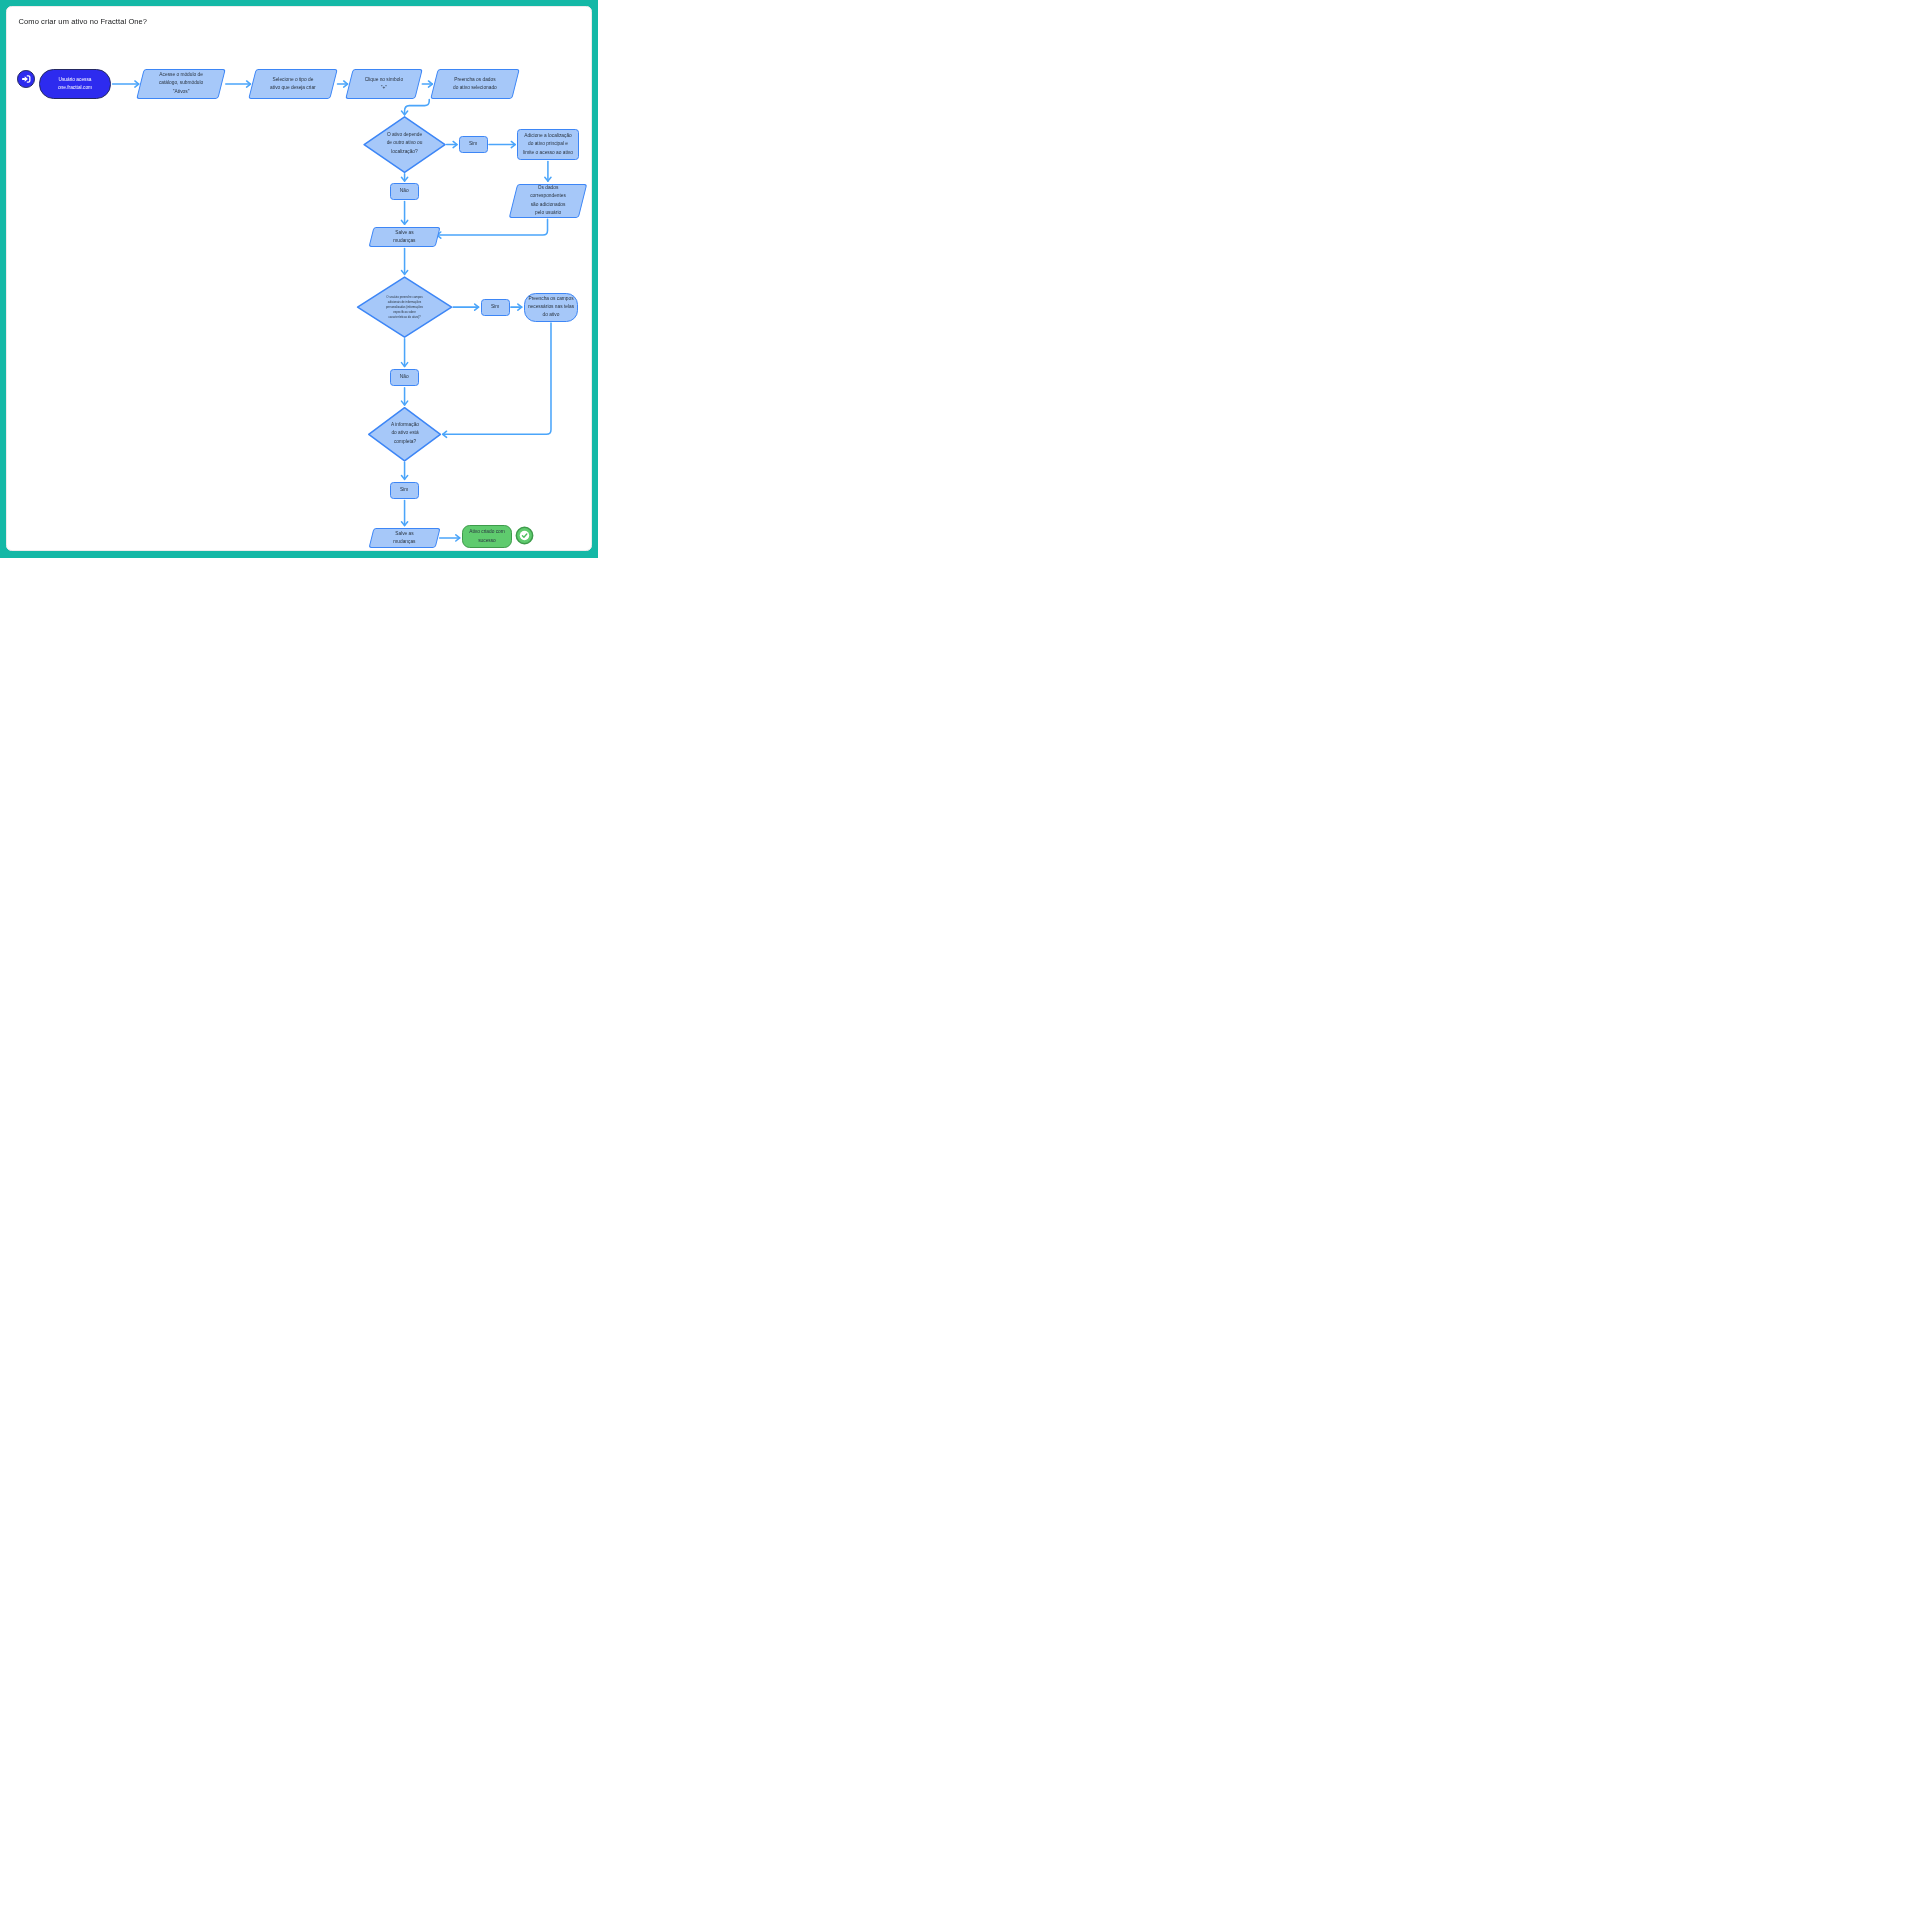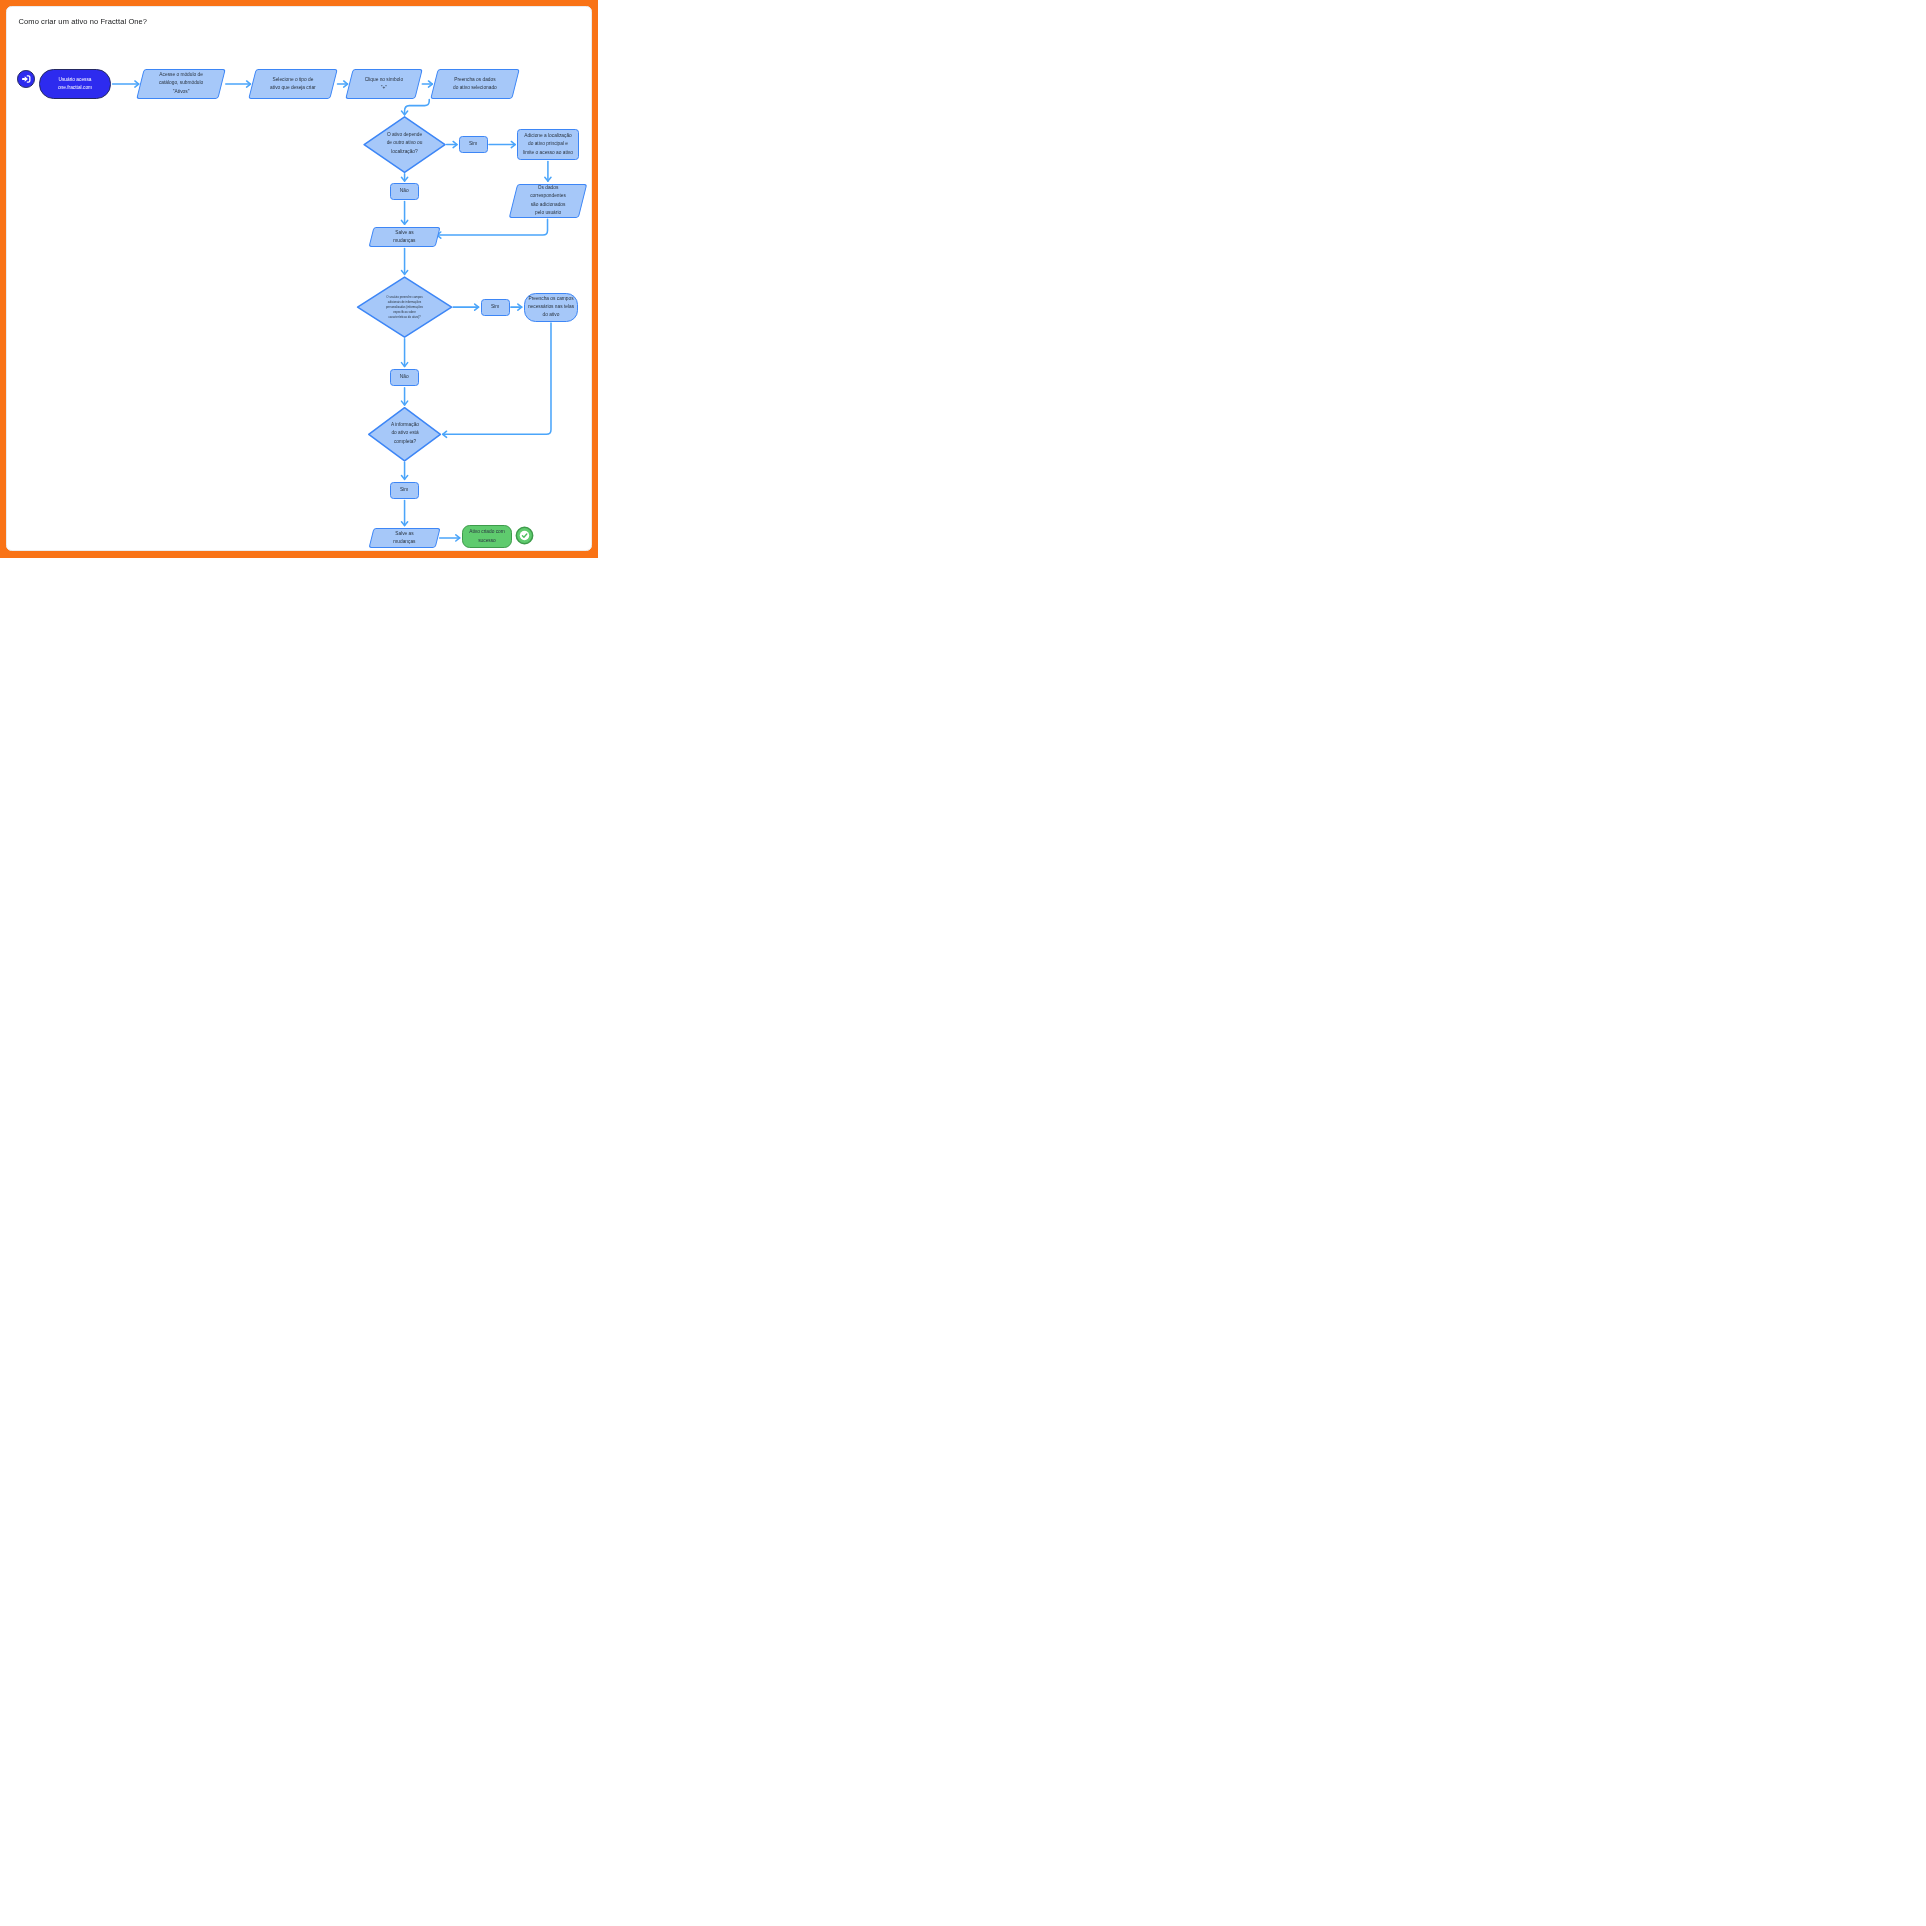--- a/index.html
+++ b/index.html
@@ -1,17 +1,17 @@
 <!DOCTYPE html>
 <html style="font-size:6.2px"><head>
 <meta charset="utf-8">
 <style>
   html,body{margin:0;padding:0;background:#ffffff;}
   .canvas{
-    position:relative;width:598px;height:558px;background:#f97316;
+    position:relative;width:598px;height:558px;background:#14b8a6;
     font-family:"Liberation Sans", sans-serif;overflow:hidden;
   }
   .card{
     position:absolute;left:6.2px;top:6.2px;width:584px;height:543px;
     border:0.8px solid #EBEBEB;border-radius:5.4px;background:#ffffff;
   }
   .title{
     position:absolute;left:18.5px;top:17px;font-size:7.5px;font-weight:500;
     color:#17181A;letter-spacing:0.1px;
   }

